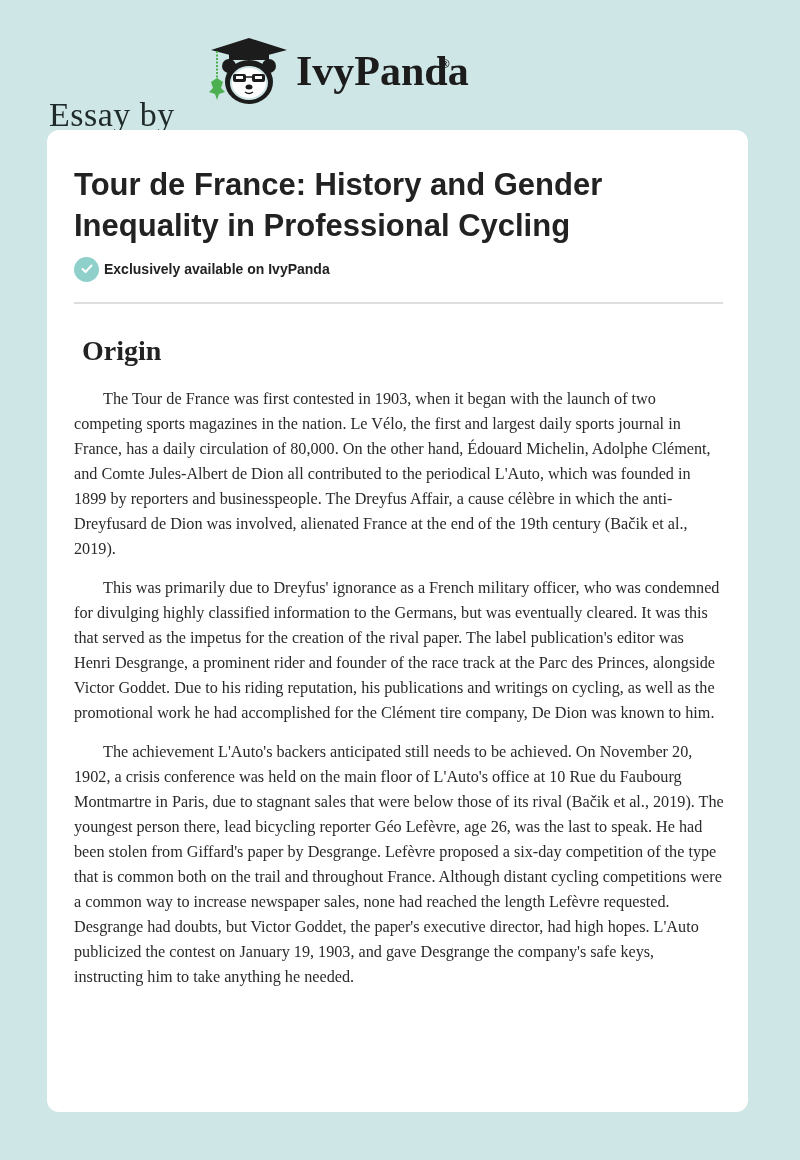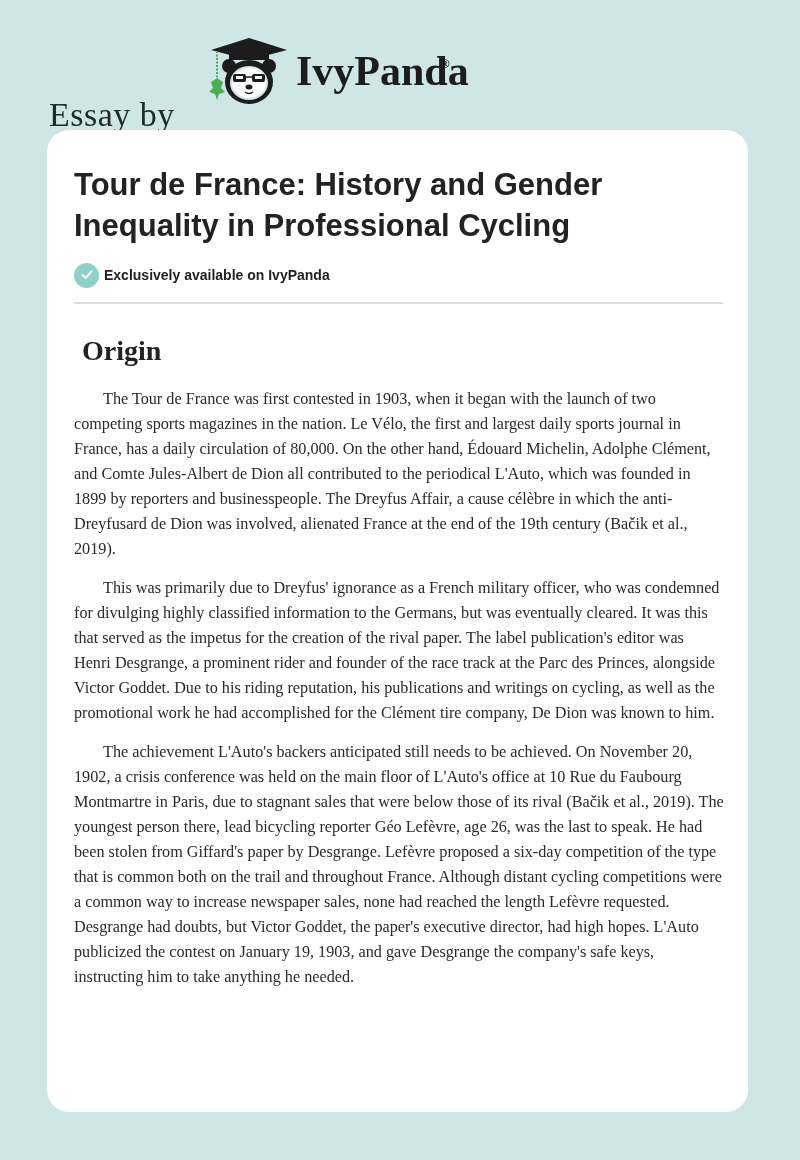--- a/index.html
+++ b/index.html
@@ -59,38 +59,38 @@
       font-size: 13px;
       color: #1c1c1c;
     }
     .card {
       position: absolute;
       left: 47px;
       top: 130px;
       width: 701px;
       height: 982px;
       background: #ffffff;
-      border-radius: 22px;
+      border-radius: 12px;
     }
     .title {
       position: absolute;
       left: 27px;
       top: 34px;
       width: 650px;
       margin: 0;
       font-family: "Liberation Sans", sans-serif;
       font-weight: bold;
       font-size: 31px;
       line-height: 41px;
       color: #222;
     }
     .exclusive {
       position: absolute;
       left: 27px;
-      top: 132px;
+      top: 126px;
       height: 26px;
       display: flex;
       align-items: center;
     }
     .check-icon {
       width: 25px;
       height: 25px;
       border-radius: 50%;
       background: #8fd0cb;
       display: inline-flex;

